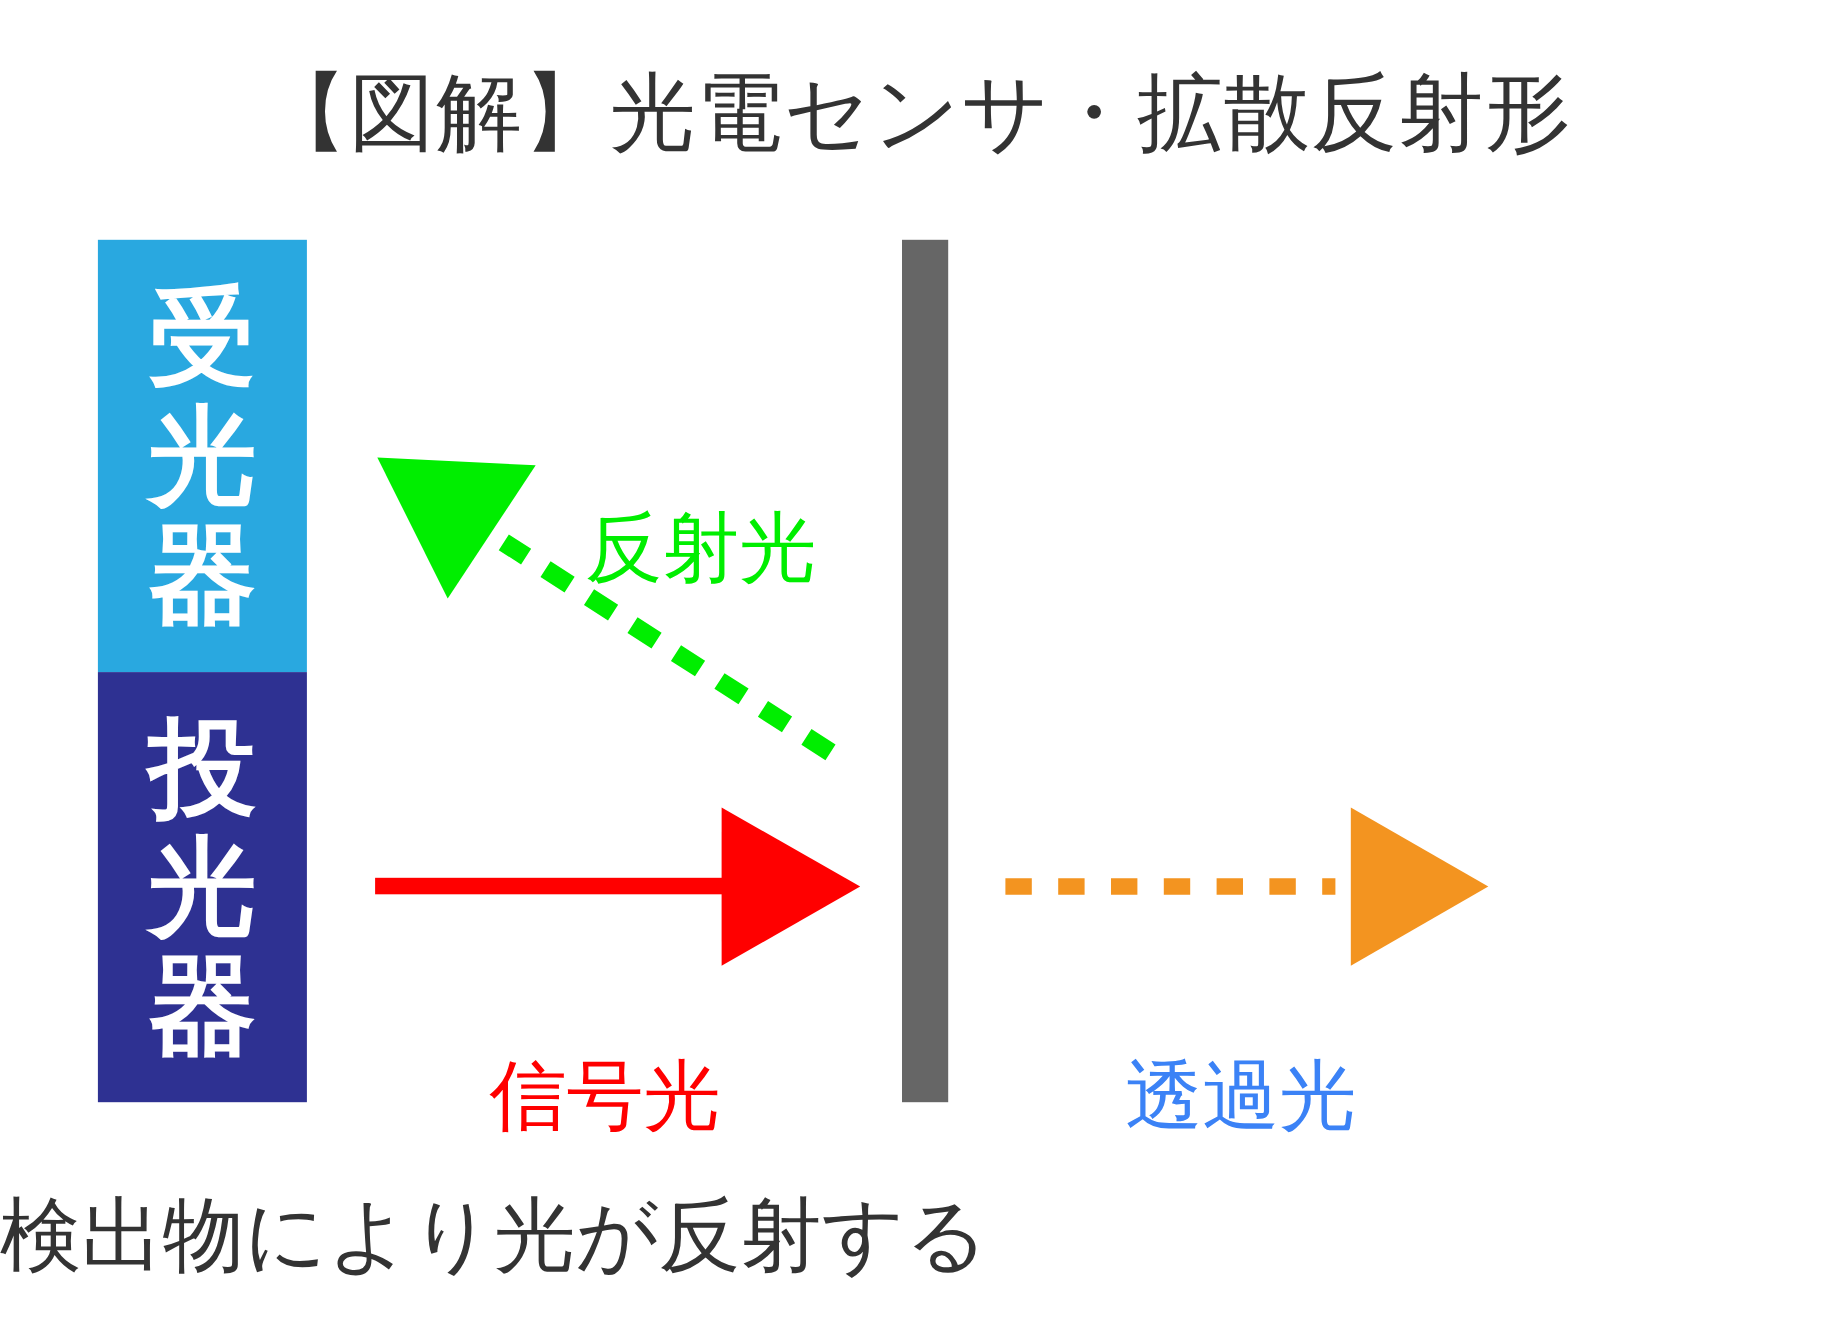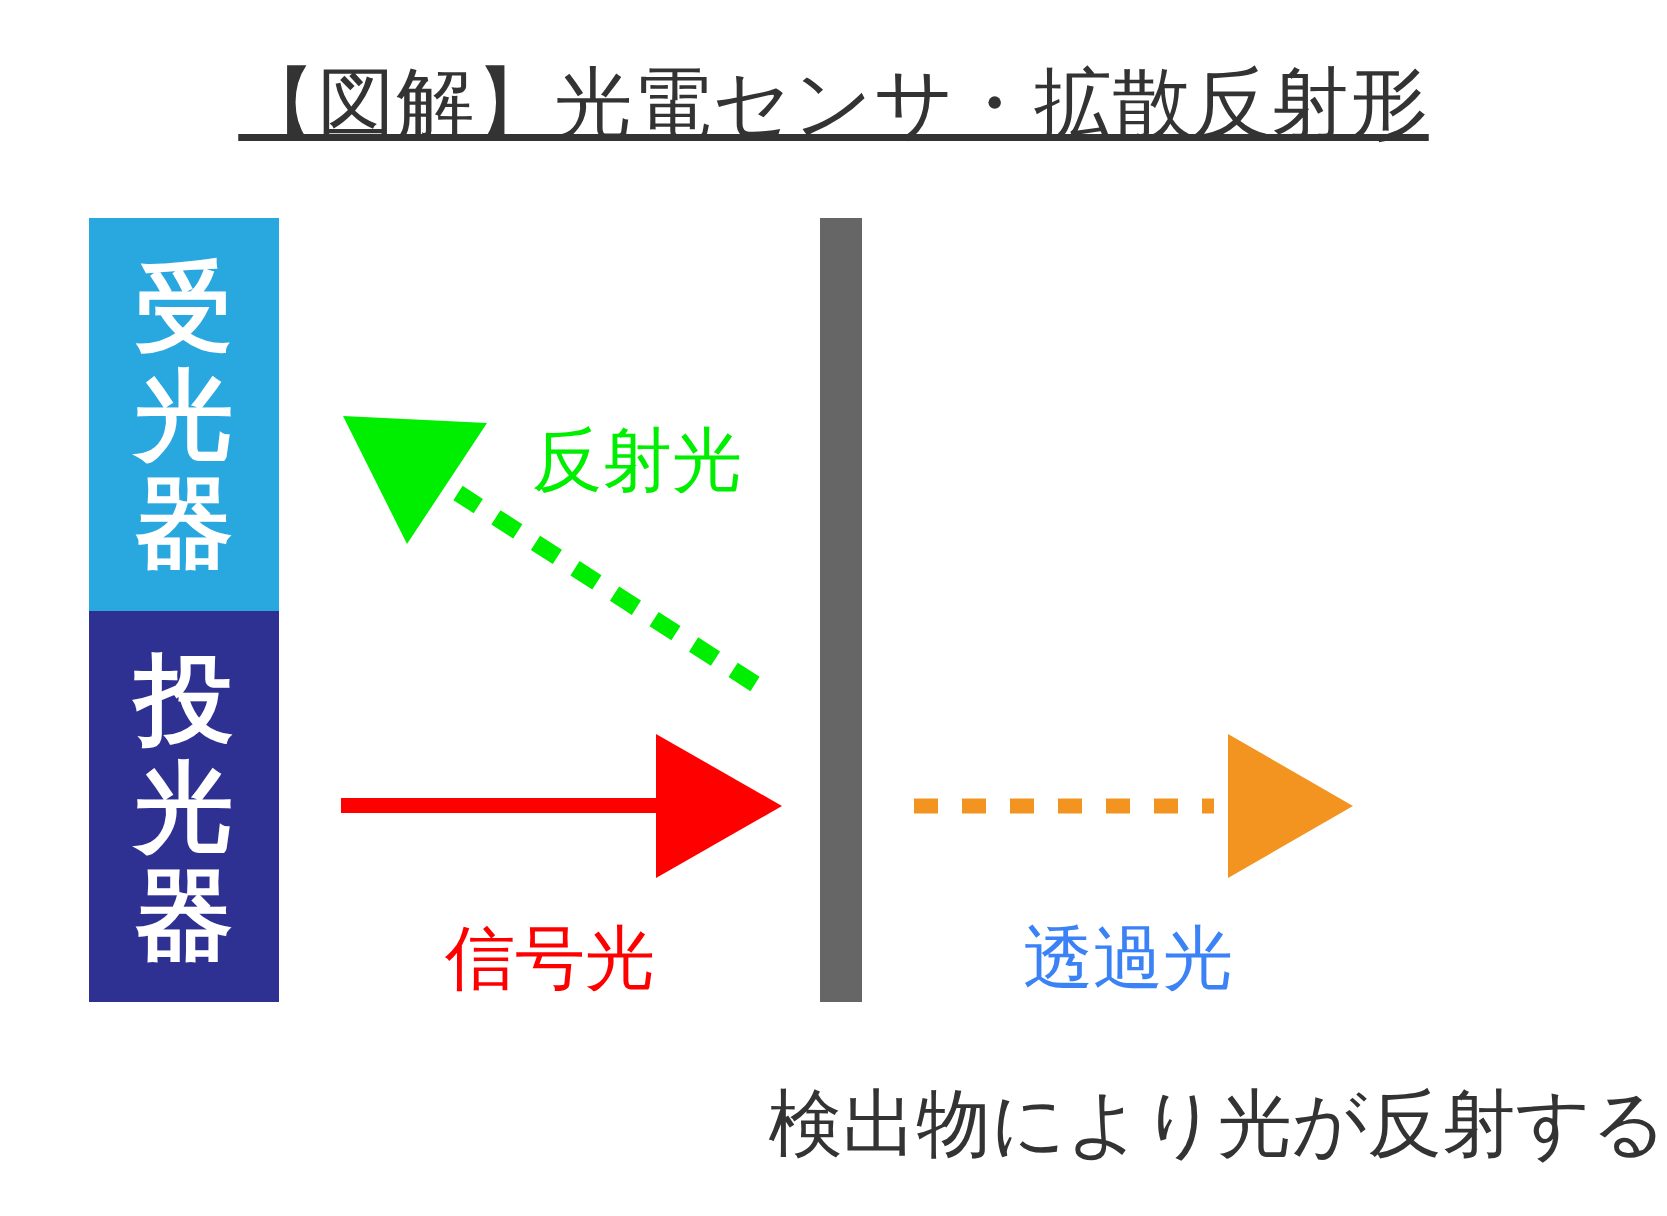--- a/index.html
+++ b/index.html
@@ -1,28 +1,28 @@
 <!DOCTYPE html>
 <html><head>
 <meta charset="utf-8">
 <style>
   html, body { margin: 0; padding: 0; background: #ffffff; }
   body { width: 1667px; height: 1216px; position: relative; overflow: hidden;
          font-family: "DejaVu Sans", "Liberation Sans", sans-serif; }
   .title { position: absolute; left: 0; width: 1667px; top: 58px; text-align: center;
-           font-size: 78px; color: #333333; letter-spacing: 1px; line-height: 90px; text-decoration: underline; }
+           font-size: 78px; color: #333333; letter-spacing: 1px; line-height: 90px; }
   .box { position: absolute; left: 89px; width: 190px; display: flex; flex-direction: column;
          align-items: center; justify-content: center; color: #ffffff; font-weight: bold;
          font-size: 98px; line-height: 108px; }
   .box-receiver { top: 218px; height: 393px; }
   .box-emitter { top: 611px; height: 391px; }
   .box span { display: block; }
   .diagram-svg { position: absolute; left: 0; top: 0; }
-  .label { position: absolute; font-size: 70px; line-height: 80px; white-space: nowrap; }
-  .caption { position: absolute; left: 0; width: 1667px; top: 1080px; text-align: right;
+  .label { position: absolute; font-size: 70px; line-height: 80px; white-space: nowrap; margin-top: 38px; }
+  .caption { position: absolute; left: 0; width: 1667px; top: 1080px; text-align: left;
              font-size: 74px; line-height: 86px; color: #333333; }
 </style>
 </head>
 <body>
 
 <div class="title">【図解】光電センサ・拡散反射形</div>
 
 <div class="box box-receiver" style="background:#29A8E0;">
   <span>受</span>
   <span>光</span>

